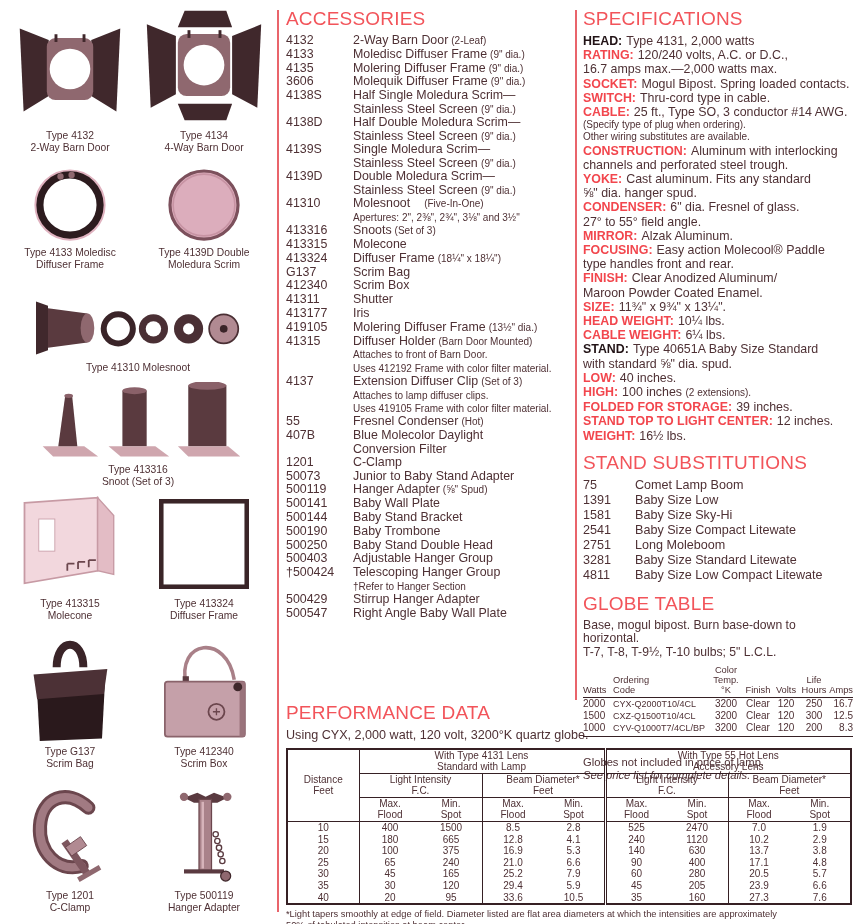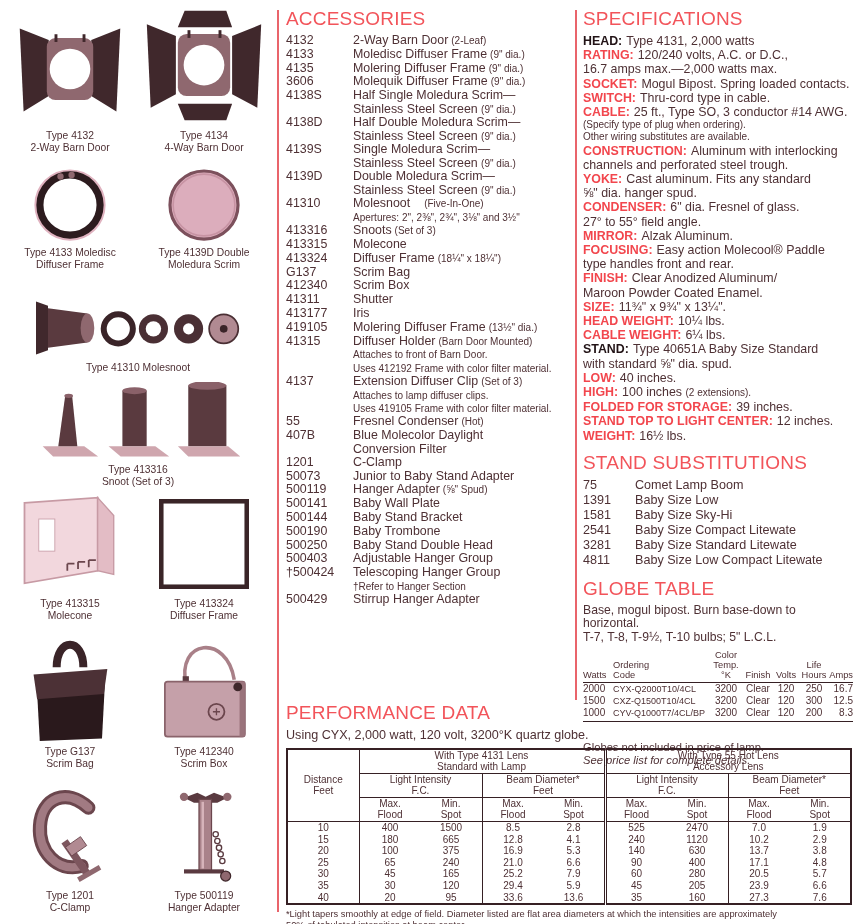--- a/index.html
+++ b/index.html
@@ -548,20 +548,29 @@
       </div>
         <div class="acc-row">
         <span class="acc-code">500429</span>
         <span class="acc-desc">
           <span>Stirrup Hanger Adapter</span>
           <span>
             
           </span>
         </span>
       </div>
+        <div class="acc-row">
+        <span class="acc-code">500547</span>
+        <span class="acc-desc">
+          <span>Right Angle Baby Wall Plate</span>
+          <span>
+            
+          </span>
+        </span>
+      </div>
       </div>
   </section>
 
   <section class="col-right">
     <h2 class="h-red">SPECIFICATIONS</h2>
     <div>
 
     <div class="spec-line">
         <span class="spec-label dark">HEAD:</span><span>Type 4131, 2,000 watts</span>
       </div>
@@ -662,20 +671,24 @@
         <span class="sub-code">1391</span>
         <span>Baby Size Low</span>
       </div>
         <div class="sub-row">
         <span class="sub-code">1581</span>
         <span>Baby Size Sky-Hi</span>
       </div>
         <div class="sub-row">
         <span class="sub-code">2541</span>
         <span>Baby Size Compact Litewate</span>
+      </div>
+        <div class="sub-row">
+        <span class="sub-code">2751</span>
+        <span>Long Moleboom</span>
       </div>
         <div class="sub-row">
         <span class="sub-code">3281</span>
         <span>Baby Size Standard Litewate</span>
       </div>
         <div class="sub-row">
         <span class="sub-code">4811</span>
         <span>Baby Size Low Compact Litewate</span>
       </div>
       </div>
@@ -903,21 +916,21 @@
           <td class="sepG">45</td>
           <td>205</td>
           <td class="sepT">23.9</td>
           <td>6.6</td>
         </tr>
           <tr>
           <td class="td-dist">40</td>
           <td>20</td>
           <td>95</td>
           <td class="sepT">33.6</td>
-          <td>13.6</td>
+          <td>10.5</td>
           <td class="sepG">35</td>
           <td>160</td>
           <td class="sepT">27.3</td>
           <td>7.6</td>
         </tr>
         </tbody>
     </table>
 
     <div class="perf-foot">
 

